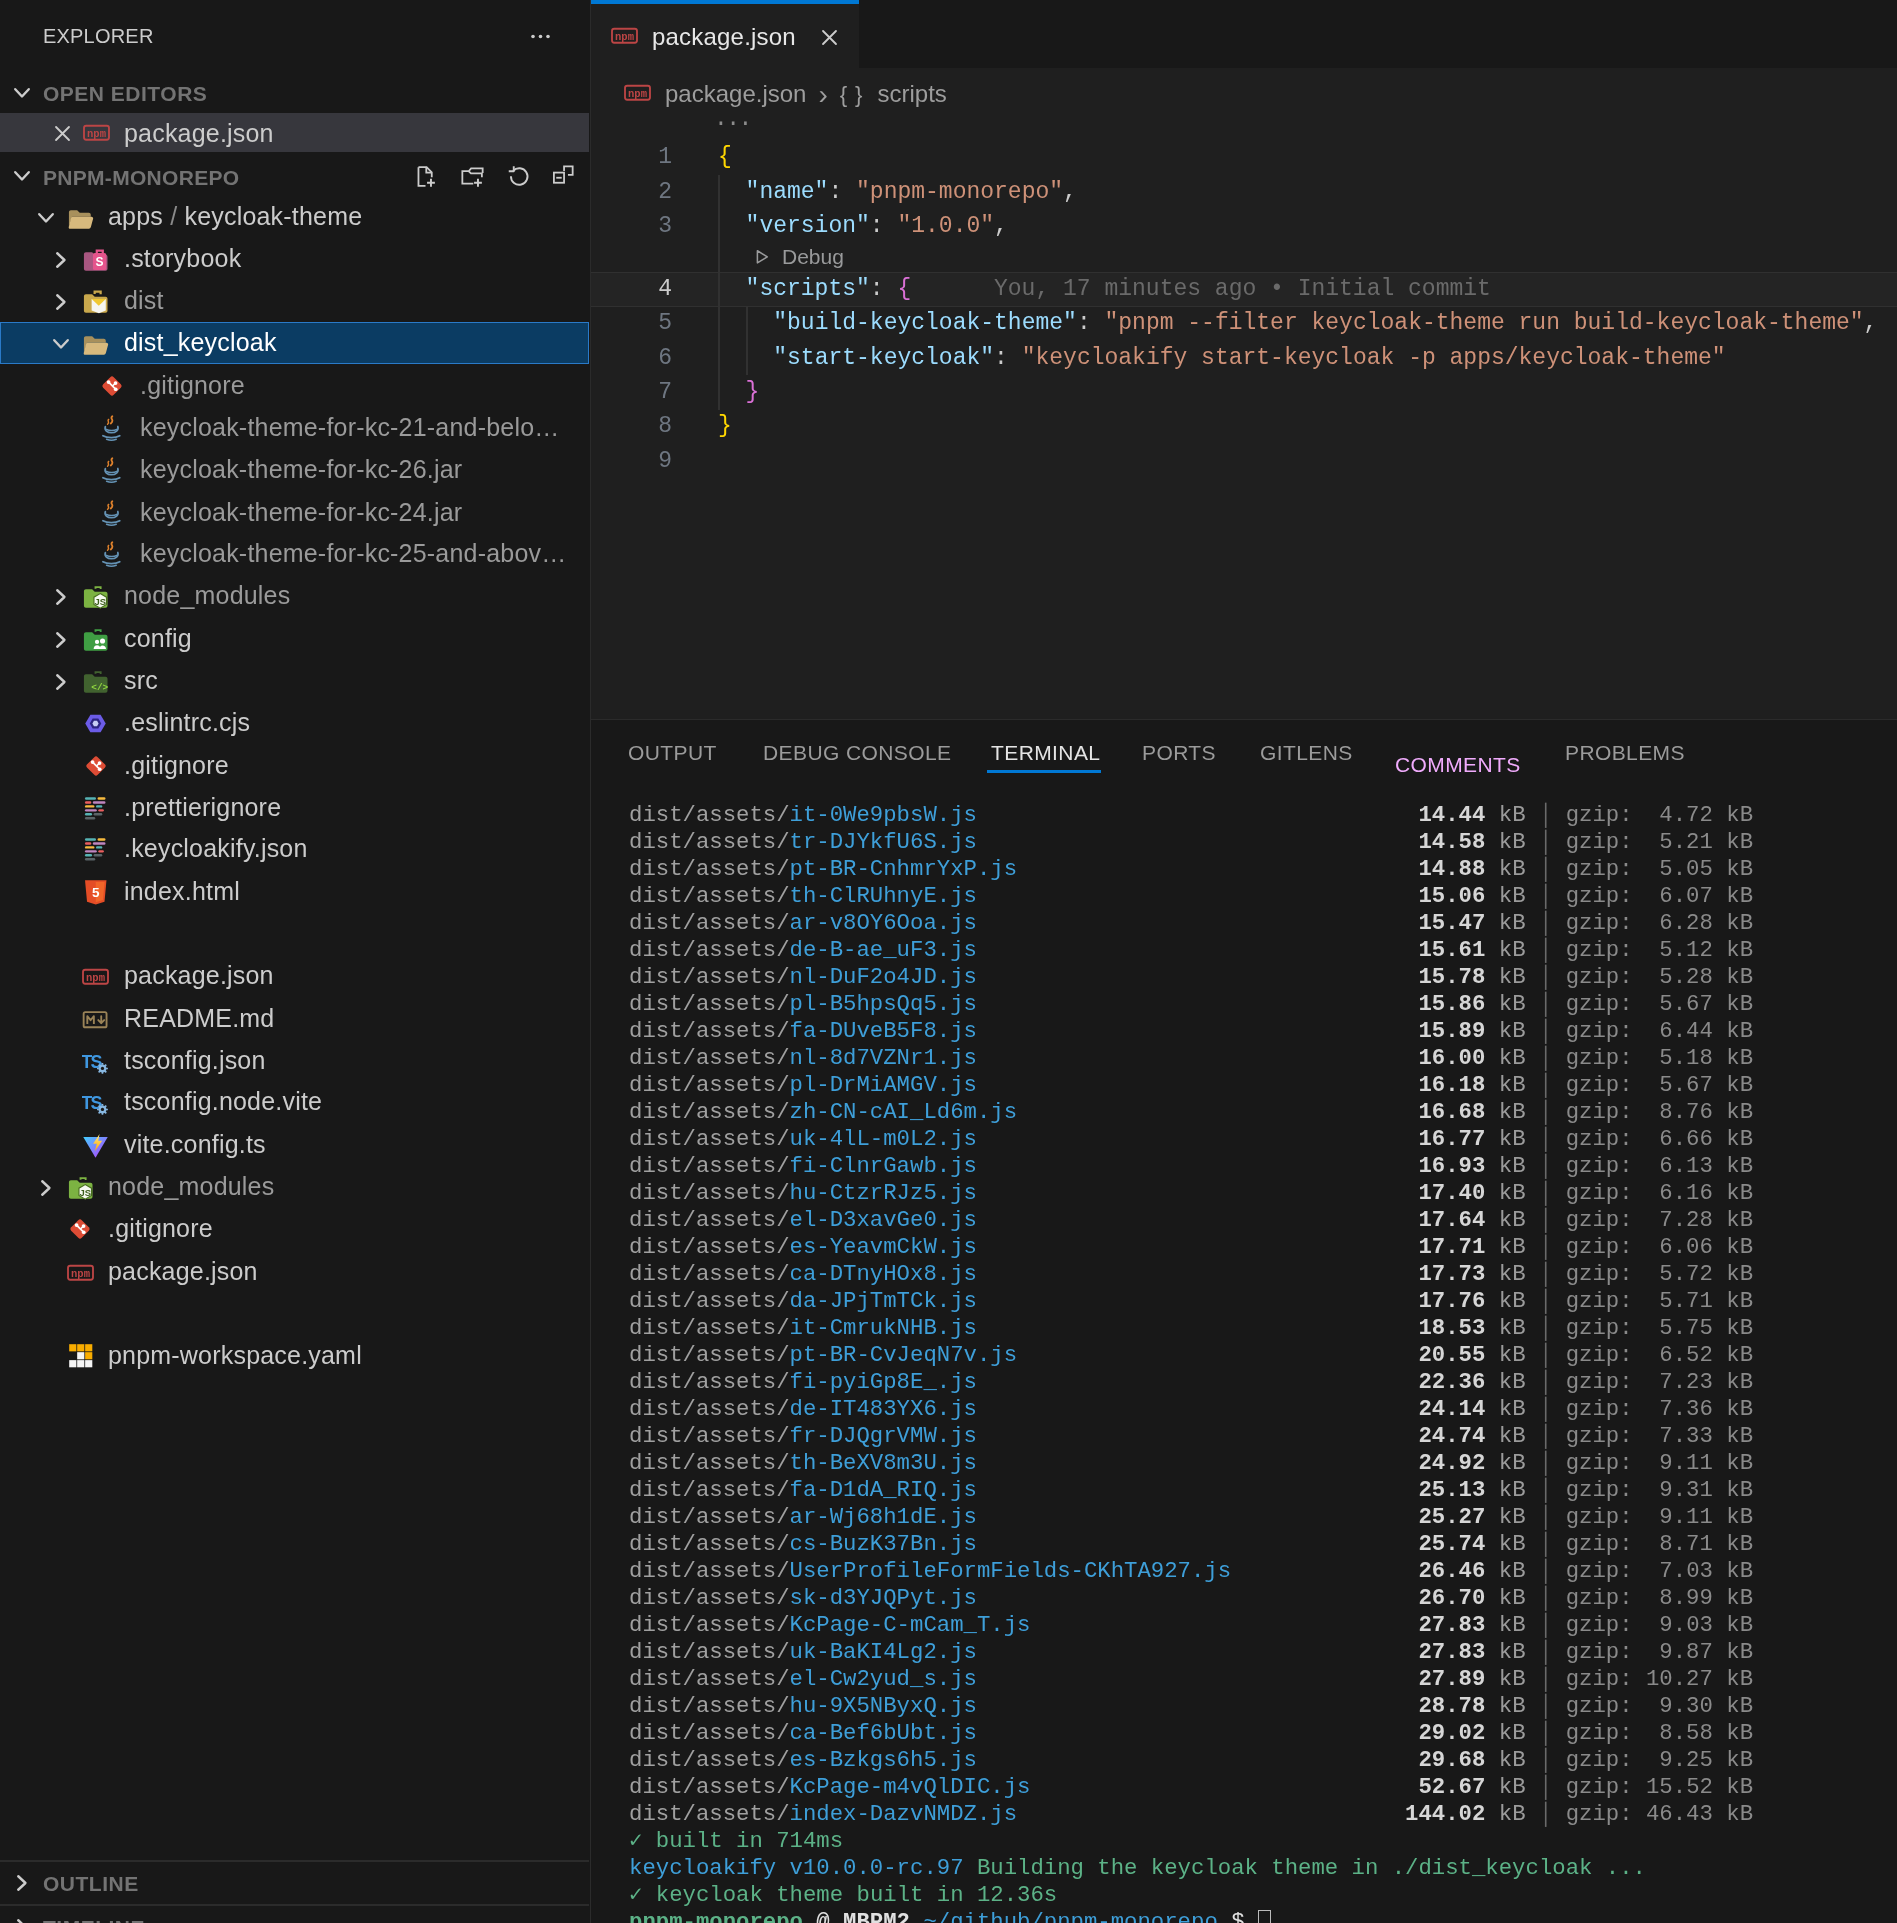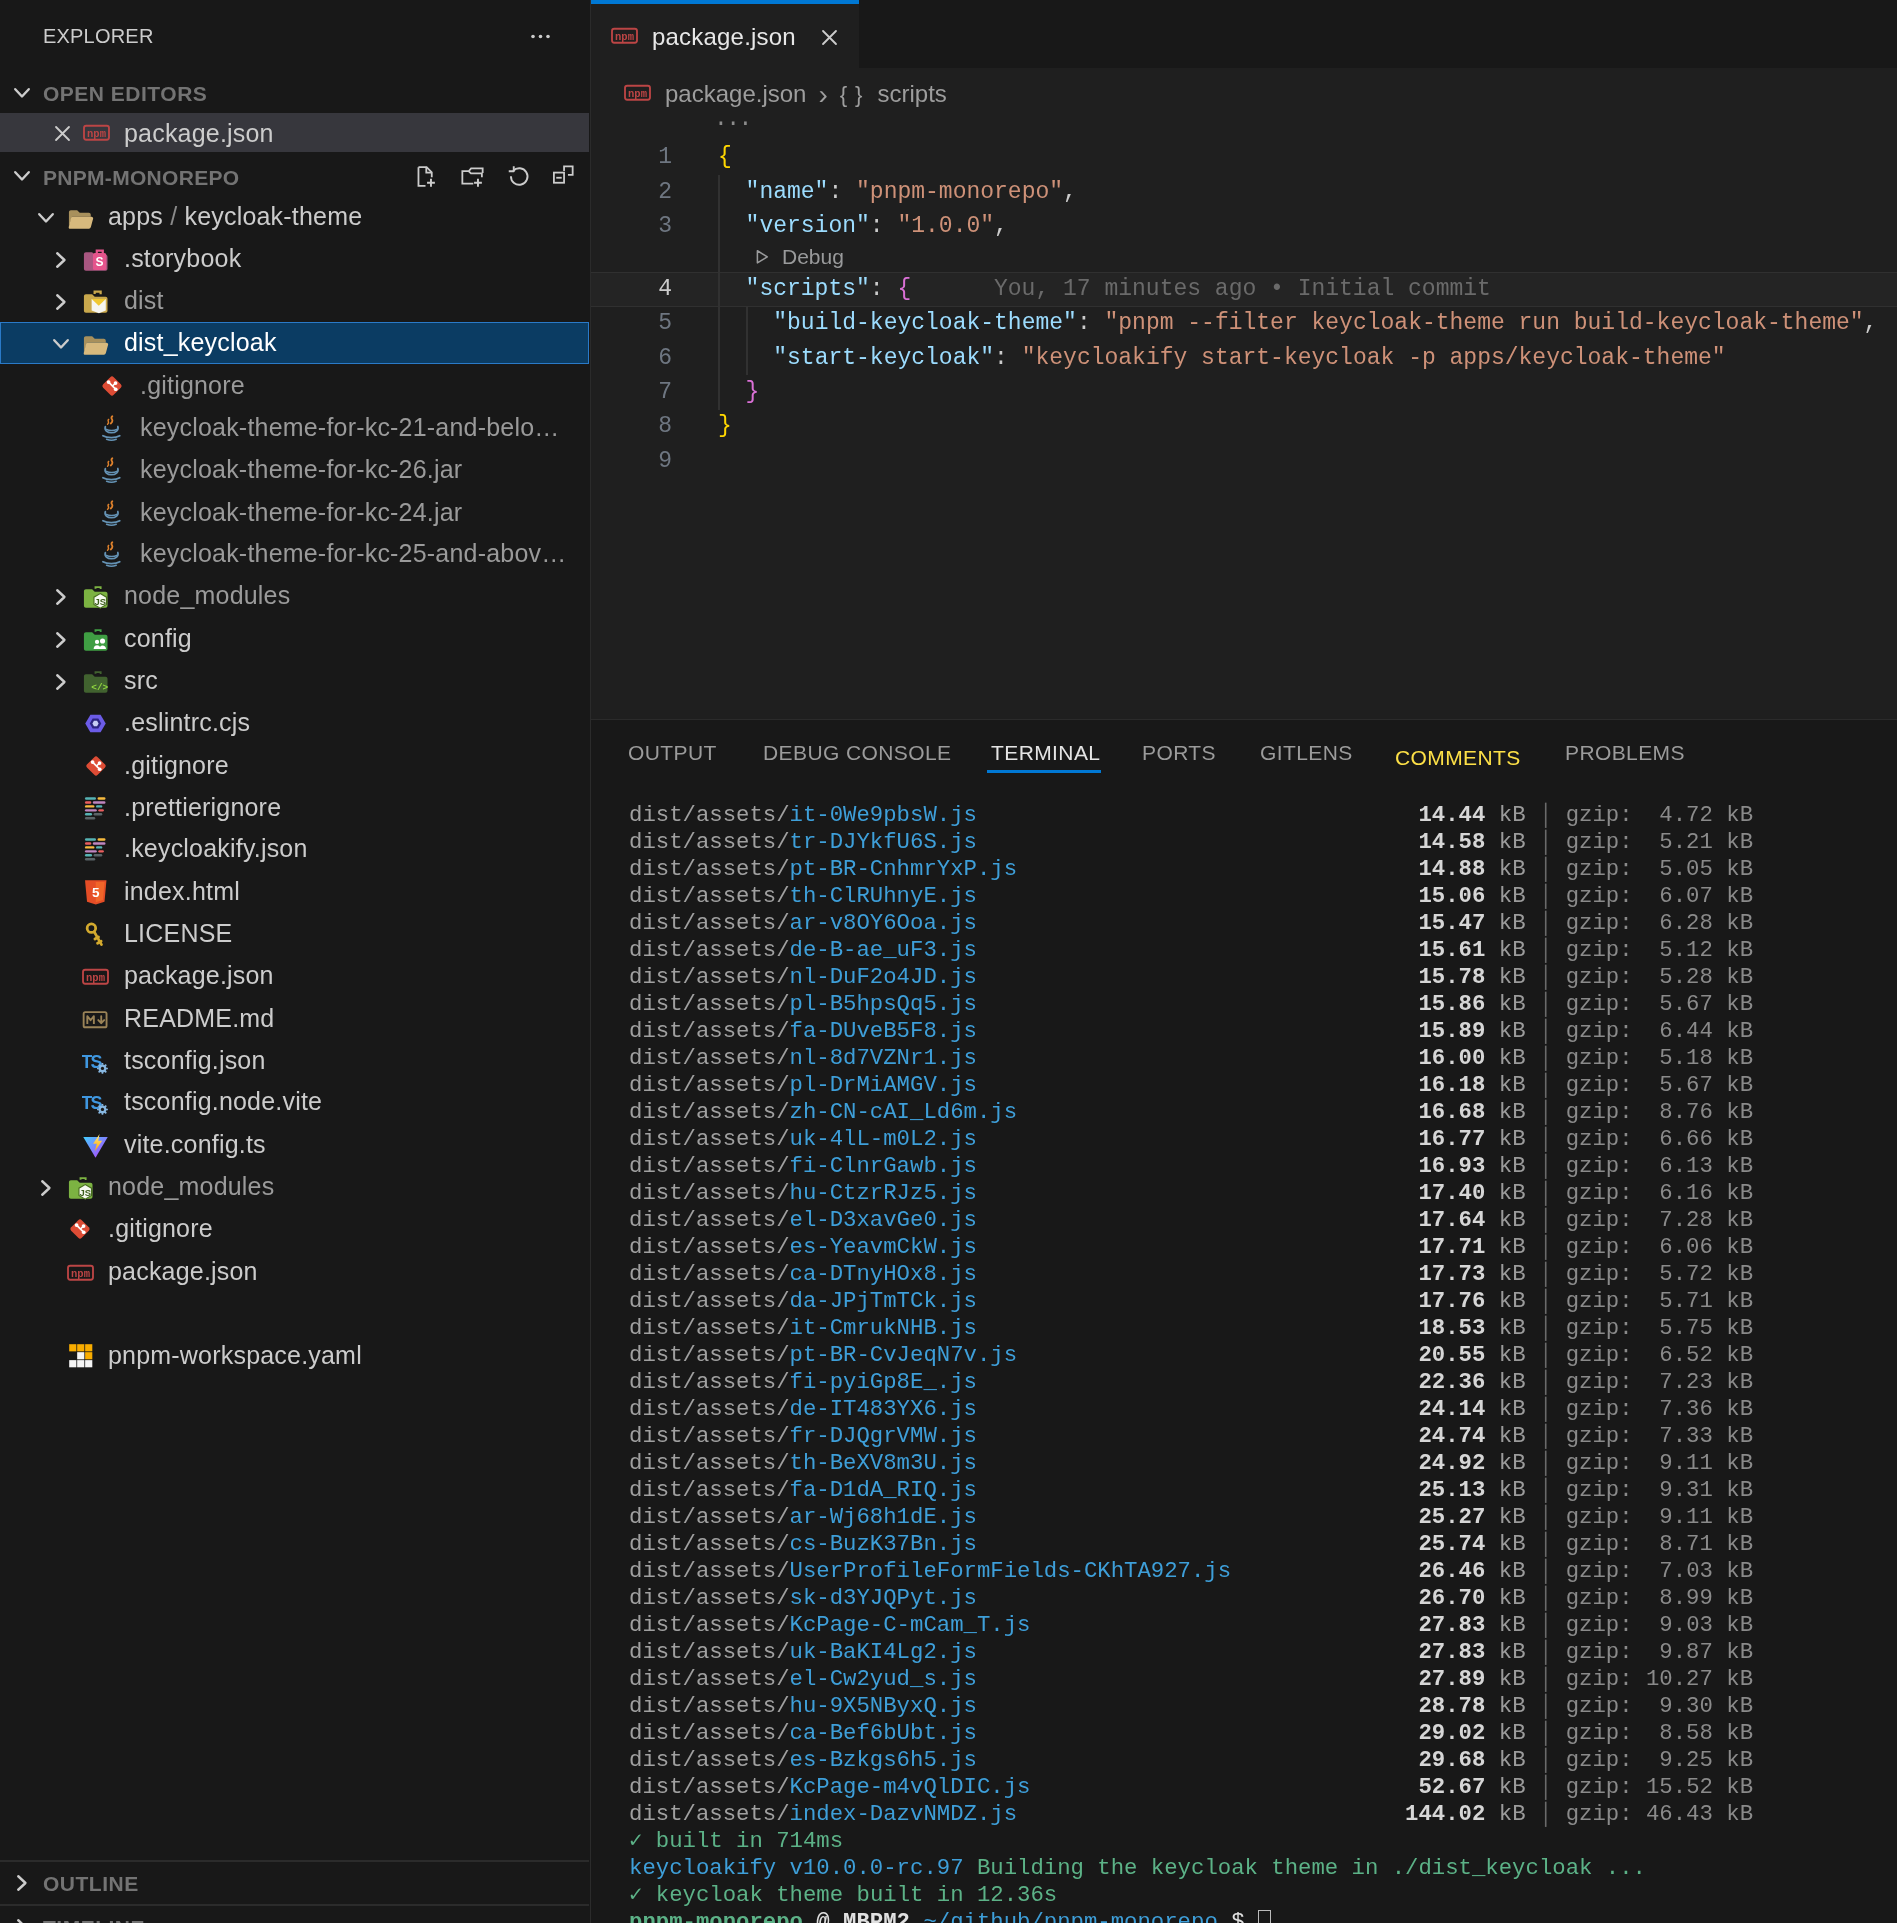--- a/index.html
+++ b/index.html
@@ -275,31 +275,20 @@
         </svg></div>
       <div class="abs lbl" style="left:124px;top:5.6px;color:#cccccc">.keycloakify.json</div>
     </div>
 <div class="abs" style="left:0;top:871px;width:589px;height:42px">
       <div class="abs" style="left:83px;top:8px"><svg width="25.5" height="27" viewBox="0 0 32 34">
           <path d="M2.5 1.5l2.5 27 11 3.6 11-3.6 2.5-27z" fill="#e44d26"></path>
           <path d="M16 3.8v25.6l9-3 2.2-22.6z" fill="#f16529"></path>
           <text x="16" y="22.5" font-family="Liberation Sans, sans-serif" font-weight="bold" font-size="17" fill="#fff" text-anchor="middle">5</text>
         </svg></div>
       <div class="abs lbl" style="left:124px;top:5.6px;color:#cccccc">index.html</div>
-    </div>
-<div class="abs" style="left:0;top:913px;width:589px;height:42px">
-      <div class="abs" style="left:82px;top:8px"><svg width="27" height="27" viewBox="0 0 33 33">
-          <g stroke="#d3aa2e" stroke-width="3.4" fill="none" stroke-linecap="round">
-            <circle cx="11.5" cy="8.8" r="5.2"></circle>
-            <path d="M14.8 13l9 15.8"></path>
-            <path d="M20.2 19.6l-4.4 2.5"></path>
-            <path d="M23.4 24.7l-4.4 2.5"></path>
-          </g>
-        </svg></div>
-      <div class="abs lbl" style="left:124px;top:5.6px;color:#cccccc">LICENSE</div>
     </div>
 <div class="abs" style="left:0;top:955px;width:589px;height:42px">
       <div class="abs" style="left:82px;top:12.8px"><svg width="27" height="17.6" viewBox="0 0 32 19">
           <rect x="1.2" y="1.2" width="29.6" height="16.6" rx="2.6" fill="none" stroke="#bc4545" stroke-width="2.2"></rect>
           <text x="16" y="14.2" font-family="Liberation Mono, monospace" font-weight="bold" font-size="12.5" fill="#bc4545" text-anchor="middle">npm</text>
         </svg></div>
       <div class="abs lbl" style="left:124px;top:5.6px;color:#cccccc">package.json</div>
     </div>
 <div class="abs" style="left:0;top:998px;width:589px;height:42px">
       <div class="abs" style="left:82px;top:8px"><svg width="27" height="27" viewBox="0 0 33 33">
@@ -453,17 +442,17 @@
 <div class="abs mono" style="left:127px;top:409px;height:34px;line-height:34px;font-size:23px;white-space:pre"><span style="color:#ffd700">}</span></div>
 <div class="abs mono" style="left:0;top:444px;width:81px;height:34px;line-height:34px;font-size:23px;color:#6e7681;text-align:right">9</div>
 <div class="abs mono" style="left:127px;top:444px;height:34px;line-height:34px;font-size:23px;white-space:pre"></div>
 </div>
 <div class="abs" style="left:591px;top:719px;width:1306px;height:1204px;background:#181818;border-top:1.6px solid #2b2b2b;overflow:hidden">
 <div class="abs" style="left:37px;top:21px;font-size:21px;letter-spacing:0.4px;color:#9b9b9b">OUTPUT</div>
 <div class="abs" style="left:172px;top:21px;font-size:21px;letter-spacing:0.4px;color:#9b9b9b">DEBUG CONSOLE</div>
 <div class="abs" style="left:400px;top:21px;font-size:21px;letter-spacing:0.4px;color:#e4e4e4">TERMINAL</div>
 <div class="abs" style="left:551px;top:21px;font-size:21px;letter-spacing:0.4px;color:#9b9b9b">PORTS</div>
 <div class="abs" style="left:669px;top:21px;font-size:21px;letter-spacing:0.4px;color:#9b9b9b">GITLENS</div>
-<div class="abs" style="left:804px;top:26px;font-size:21px;letter-spacing:0.4px;color:#fde047">COMMENTS</div>
+<div class="abs" style="left:804px;top:33px;font-size:21px;letter-spacing:0.4px;color:#f0abfc">COMMENTS</div>
 <div class="abs" style="left:974px;top:21px;font-size:21px;letter-spacing:0.4px;color:#9b9b9b">PROBLEMS</div>
 <div class="abs" style="left:396px;top:50px;width:114px;height:3.2px;background:#0078d4"></div>
 <div class="abs mono" style="left:38px;top:82px;font-size:22.3px;line-height:27px;white-space:pre"><span style="color:#a0a0a0">dist/assets/</span><span style="color:#3e9fd9">it-0We9pbsW.js</span><span>                                </span><b style="color:#d6d6d6;font-weight:bold"> 14.44</b><span style="color:#9b9b9b"> kB</span><span style="color:#6a6a6a"> │ </span><span style="color:#8a8a8a">gzip:  4.72 kB</span><br><span style="color:#a0a0a0">dist/assets/</span><span style="color:#3e9fd9">tr-DJYkfU6S.js</span><span>                                </span><b style="color:#d6d6d6;font-weight:bold"> 14.58</b><span style="color:#9b9b9b"> kB</span><span style="color:#6a6a6a"> │ </span><span style="color:#8a8a8a">gzip:  5.21 kB</span><br><span style="color:#a0a0a0">dist/assets/</span><span style="color:#3e9fd9">pt-BR-CnhmrYxP.js</span><span>                             </span><b style="color:#d6d6d6;font-weight:bold"> 14.88</b><span style="color:#9b9b9b"> kB</span><span style="color:#6a6a6a"> │ </span><span style="color:#8a8a8a">gzip:  5.05 kB</span><br><span style="color:#a0a0a0">dist/assets/</span><span style="color:#3e9fd9">th-ClRUhnyE.js</span><span>                                </span><b style="color:#d6d6d6;font-weight:bold"> 15.06</b><span style="color:#9b9b9b"> kB</span><span style="color:#6a6a6a"> │ </span><span style="color:#8a8a8a">gzip:  6.07 kB</span><br><span style="color:#a0a0a0">dist/assets/</span><span style="color:#3e9fd9">ar-v8OY6Ooa.js</span><span>                                </span><b style="color:#d6d6d6;font-weight:bold"> 15.47</b><span style="color:#9b9b9b"> kB</span><span style="color:#6a6a6a"> │ </span><span style="color:#8a8a8a">gzip:  6.28 kB</span><br><span style="color:#a0a0a0">dist/assets/</span><span style="color:#3e9fd9">de-B-ae_uF3.js</span><span>                                </span><b style="color:#d6d6d6;font-weight:bold"> 15.61</b><span style="color:#9b9b9b"> kB</span><span style="color:#6a6a6a"> │ </span><span style="color:#8a8a8a">gzip:  5.12 kB</span><br><span style="color:#a0a0a0">dist/assets/</span><span style="color:#3e9fd9">nl-DuF2o4JD.js</span><span>                                </span><b style="color:#d6d6d6;font-weight:bold"> 15.78</b><span style="color:#9b9b9b"> kB</span><span style="color:#6a6a6a"> │ </span><span style="color:#8a8a8a">gzip:  5.28 kB</span><br><span style="color:#a0a0a0">dist/assets/</span><span style="color:#3e9fd9">pl-B5hpsQq5.js</span><span>                                </span><b style="color:#d6d6d6;font-weight:bold"> 15.86</b><span style="color:#9b9b9b"> kB</span><span style="color:#6a6a6a"> │ </span><span style="color:#8a8a8a">gzip:  5.67 kB</span><br><span style="color:#a0a0a0">dist/assets/</span><span style="color:#3e9fd9">fa-DUveB5F8.js</span><span>                                </span><b style="color:#d6d6d6;font-weight:bold"> 15.89</b><span style="color:#9b9b9b"> kB</span><span style="color:#6a6a6a"> │ </span><span style="color:#8a8a8a">gzip:  6.44 kB</span><br><span style="color:#a0a0a0">dist/assets/</span><span style="color:#3e9fd9">nl-8d7VZNr1.js</span><span>                                </span><b style="color:#d6d6d6;font-weight:bold"> 16.00</b><span style="color:#9b9b9b"> kB</span><span style="color:#6a6a6a"> │ </span><span style="color:#8a8a8a">gzip:  5.18 kB</span><br><span style="color:#a0a0a0">dist/assets/</span><span style="color:#3e9fd9">pl-DrMiAMGV.js</span><span>                                </span><b style="color:#d6d6d6;font-weight:bold"> 16.18</b><span style="color:#9b9b9b"> kB</span><span style="color:#6a6a6a"> │ </span><span style="color:#8a8a8a">gzip:  5.67 kB</span><br><span style="color:#a0a0a0">dist/assets/</span><span style="color:#3e9fd9">zh-CN-cAI_Ld6m.js</span><span>                             </span><b style="color:#d6d6d6;font-weight:bold"> 16.68</b><span style="color:#9b9b9b"> kB</span><span style="color:#6a6a6a"> │ </span><span style="color:#8a8a8a">gzip:  8.76 kB</span><br><span style="color:#a0a0a0">dist/assets/</span><span style="color:#3e9fd9">uk-4lL-m0L2.js</span><span>                                </span><b style="color:#d6d6d6;font-weight:bold"> 16.77</b><span style="color:#9b9b9b"> kB</span><span style="color:#6a6a6a"> │ </span><span style="color:#8a8a8a">gzip:  6.66 kB</span><br><span style="color:#a0a0a0">dist/assets/</span><span style="color:#3e9fd9">fi-ClnrGawb.js</span><span>                                </span><b style="color:#d6d6d6;font-weight:bold"> 16.93</b><span style="color:#9b9b9b"> kB</span><span style="color:#6a6a6a"> │ </span><span style="color:#8a8a8a">gzip:  6.13 kB</span><br><span style="color:#a0a0a0">dist/assets/</span><span style="color:#3e9fd9">hu-CtzrRJz5.js</span><span>                                </span><b style="color:#d6d6d6;font-weight:bold"> 17.40</b><span style="color:#9b9b9b"> kB</span><span style="color:#6a6a6a"> │ </span><span style="color:#8a8a8a">gzip:  6.16 kB</span><br><span style="color:#a0a0a0">dist/assets/</span><span style="color:#3e9fd9">el-D3xavGe0.js</span><span>                                </span><b style="color:#d6d6d6;font-weight:bold"> 17.64</b><span style="color:#9b9b9b"> kB</span><span style="color:#6a6a6a"> │ </span><span style="color:#8a8a8a">gzip:  7.28 kB</span><br><span style="color:#a0a0a0">dist/assets/</span><span style="color:#3e9fd9">es-YeavmCkW.js</span><span>                                </span><b style="color:#d6d6d6;font-weight:bold"> 17.71</b><span style="color:#9b9b9b"> kB</span><span style="color:#6a6a6a"> │ </span><span style="color:#8a8a8a">gzip:  6.06 kB</span><br><span style="color:#a0a0a0">dist/assets/</span><span style="color:#3e9fd9">ca-DTnyHOx8.js</span><span>                                </span><b style="color:#d6d6d6;font-weight:bold"> 17.73</b><span style="color:#9b9b9b"> kB</span><span style="color:#6a6a6a"> │ </span><span style="color:#8a8a8a">gzip:  5.72 kB</span><br><span style="color:#a0a0a0">dist/assets/</span><span style="color:#3e9fd9">da-JPjTmTCk.js</span><span>                                </span><b style="color:#d6d6d6;font-weight:bold"> 17.76</b><span style="color:#9b9b9b"> kB</span><span style="color:#6a6a6a"> │ </span><span style="color:#8a8a8a">gzip:  5.71 kB</span><br><span style="color:#a0a0a0">dist/assets/</span><span style="color:#3e9fd9">it-CmrukNHB.js</span><span>                                </span><b style="color:#d6d6d6;font-weight:bold"> 18.53</b><span style="color:#9b9b9b"> kB</span><span style="color:#6a6a6a"> │ </span><span style="color:#8a8a8a">gzip:  5.75 kB</span><br><span style="color:#a0a0a0">dist/assets/</span><span style="color:#3e9fd9">pt-BR-CvJeqN7v.js</span><span>                             </span><b style="color:#d6d6d6;font-weight:bold"> 20.55</b><span style="color:#9b9b9b"> kB</span><span style="color:#6a6a6a"> │ </span><span style="color:#8a8a8a">gzip:  6.52 kB</span><br><span style="color:#a0a0a0">dist/assets/</span><span style="color:#3e9fd9">fi-pyiGp8E_.js</span><span>                                </span><b style="color:#d6d6d6;font-weight:bold"> 22.36</b><span style="color:#9b9b9b"> kB</span><span style="color:#6a6a6a"> │ </span><span style="color:#8a8a8a">gzip:  7.23 kB</span><br><span style="color:#a0a0a0">dist/assets/</span><span style="color:#3e9fd9">de-IT483YX6.js</span><span>                                </span><b style="color:#d6d6d6;font-weight:bold"> 24.14</b><span style="color:#9b9b9b"> kB</span><span style="color:#6a6a6a"> │ </span><span style="color:#8a8a8a">gzip:  7.36 kB</span><br><span style="color:#a0a0a0">dist/assets/</span><span style="color:#3e9fd9">fr-DJQgrVMW.js</span><span>                                </span><b style="color:#d6d6d6;font-weight:bold"> 24.74</b><span style="color:#9b9b9b"> kB</span><span style="color:#6a6a6a"> │ </span><span style="color:#8a8a8a">gzip:  7.33 kB</span><br><span style="color:#a0a0a0">dist/assets/</span><span style="color:#3e9fd9">th-BeXV8m3U.js</span><span>                                </span><b style="color:#d6d6d6;font-weight:bold"> 24.92</b><span style="color:#9b9b9b"> kB</span><span style="color:#6a6a6a"> │ </span><span style="color:#8a8a8a">gzip:  9.11 kB</span><br><span style="color:#a0a0a0">dist/assets/</span><span style="color:#3e9fd9">fa-D1dA_RIQ.js</span><span>                                </span><b style="color:#d6d6d6;font-weight:bold"> 25.13</b><span style="color:#9b9b9b"> kB</span><span style="color:#6a6a6a"> │ </span><span style="color:#8a8a8a">gzip:  9.31 kB</span><br><span style="color:#a0a0a0">dist/assets/</span><span style="color:#3e9fd9">ar-Wj68h1dE.js</span><span>                                </span><b style="color:#d6d6d6;font-weight:bold"> 25.27</b><span style="color:#9b9b9b"> kB</span><span style="color:#6a6a6a"> │ </span><span style="color:#8a8a8a">gzip:  9.11 kB</span><br><span style="color:#a0a0a0">dist/assets/</span><span style="color:#3e9fd9">cs-BuzK37Bn.js</span><span>                                </span><b style="color:#d6d6d6;font-weight:bold"> 25.74</b><span style="color:#9b9b9b"> kB</span><span style="color:#6a6a6a"> │ </span><span style="color:#8a8a8a">gzip:  8.71 kB</span><br><span style="color:#a0a0a0">dist/assets/</span><span style="color:#3e9fd9">UserProfileFormFields-CKhTA927.js</span><span>             </span><b style="color:#d6d6d6;font-weight:bold"> 26.46</b><span style="color:#9b9b9b"> kB</span><span style="color:#6a6a6a"> │ </span><span style="color:#8a8a8a">gzip:  7.03 kB</span><br><span style="color:#a0a0a0">dist/assets/</span><span style="color:#3e9fd9">sk-d3YJQPyt.js</span><span>                                </span><b style="color:#d6d6d6;font-weight:bold"> 26.70</b><span style="color:#9b9b9b"> kB</span><span style="color:#6a6a6a"> │ </span><span style="color:#8a8a8a">gzip:  8.99 kB</span><br><span style="color:#a0a0a0">dist/assets/</span><span style="color:#3e9fd9">KcPage-C-mCam_T.js</span><span>                            </span><b style="color:#d6d6d6;font-weight:bold"> 27.83</b><span style="color:#9b9b9b"> kB</span><span style="color:#6a6a6a"> │ </span><span style="color:#8a8a8a">gzip:  9.03 kB</span><br><span style="color:#a0a0a0">dist/assets/</span><span style="color:#3e9fd9">uk-BaKI4Lg2.js</span><span>                                </span><b style="color:#d6d6d6;font-weight:bold"> 27.83</b><span style="color:#9b9b9b"> kB</span><span style="color:#6a6a6a"> │ </span><span style="color:#8a8a8a">gzip:  9.87 kB</span><br><span style="color:#a0a0a0">dist/assets/</span><span style="color:#3e9fd9">el-Cw2yud_s.js</span><span>                                </span><b style="color:#d6d6d6;font-weight:bold"> 27.89</b><span style="color:#9b9b9b"> kB</span><span style="color:#6a6a6a"> │ </span><span style="color:#8a8a8a">gzip: 10.27 kB</span><br><span style="color:#a0a0a0">dist/assets/</span><span style="color:#3e9fd9">hu-9X5NByxQ.js</span><span>                                </span><b style="color:#d6d6d6;font-weight:bold"> 28.78</b><span style="color:#9b9b9b"> kB</span><span style="color:#6a6a6a"> │ </span><span style="color:#8a8a8a">gzip:  9.30 kB</span><br><span style="color:#a0a0a0">dist/assets/</span><span style="color:#3e9fd9">ca-Bef6bUbt.js</span><span>                                </span><b style="color:#d6d6d6;font-weight:bold"> 29.02</b><span style="color:#9b9b9b"> kB</span><span style="color:#6a6a6a"> │ </span><span style="color:#8a8a8a">gzip:  8.58 kB</span><br><span style="color:#a0a0a0">dist/assets/</span><span style="color:#3e9fd9">es-Bzkgs6h5.js</span><span>                                </span><b style="color:#d6d6d6;font-weight:bold"> 29.68</b><span style="color:#9b9b9b"> kB</span><span style="color:#6a6a6a"> │ </span><span style="color:#8a8a8a">gzip:  9.25 kB</span><br><span style="color:#a0a0a0">dist/assets/</span><span style="color:#3e9fd9">KcPage-m4vQlDIC.js</span><span>                            </span><b style="color:#d6d6d6;font-weight:bold"> 52.67</b><span style="color:#9b9b9b"> kB</span><span style="color:#6a6a6a"> │ </span><span style="color:#8a8a8a">gzip: 15.52 kB</span><br><span style="color:#a0a0a0">dist/assets/</span><span style="color:#3e9fd9">index-DazvNMDZ.js</span><span>                             </span><b style="color:#d6d6d6;font-weight:bold">144.02</b><span style="color:#9b9b9b"> kB</span><span style="color:#6a6a6a"> │ </span><span style="color:#8a8a8a">gzip: 46.43 kB</span><br><span style="color:#5cb287">✓ built in 714ms</span><br><span style="color:#3e9fd9">keycloakify</span><span style="color:#5cb287"> </span><span style="color:#3e9fd9">v10.0.0-rc.97</span><span style="color:#5cb287"> Building the keycloak theme in ./dist_keycloak ...</span><br><span style="color:#5cb287">✓ keycloak theme built in 12.36s</span><br><b style="color:#5cb287">pnpm-monorepo</b><b style="color:#e0e0e0"> @ MBPM2 </b><span style="color:#3e9fd9">~/github/pnpm-monorepo</span><span style="color:#e0e0e0"> $ </span><span style="display:inline-block;width:12.8px;height:24px;border:1.6px solid #bbb;vertical-align:middle"></span></div>
 </div>
 
 </body></html>

